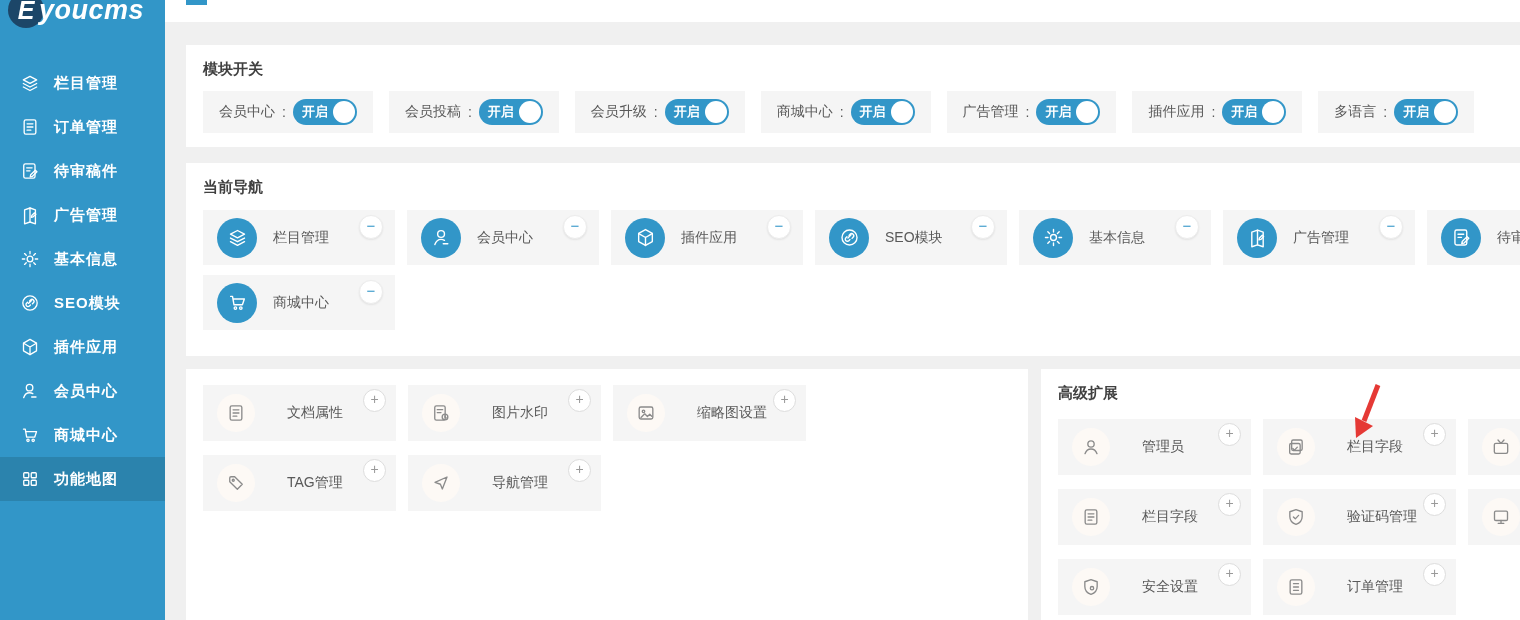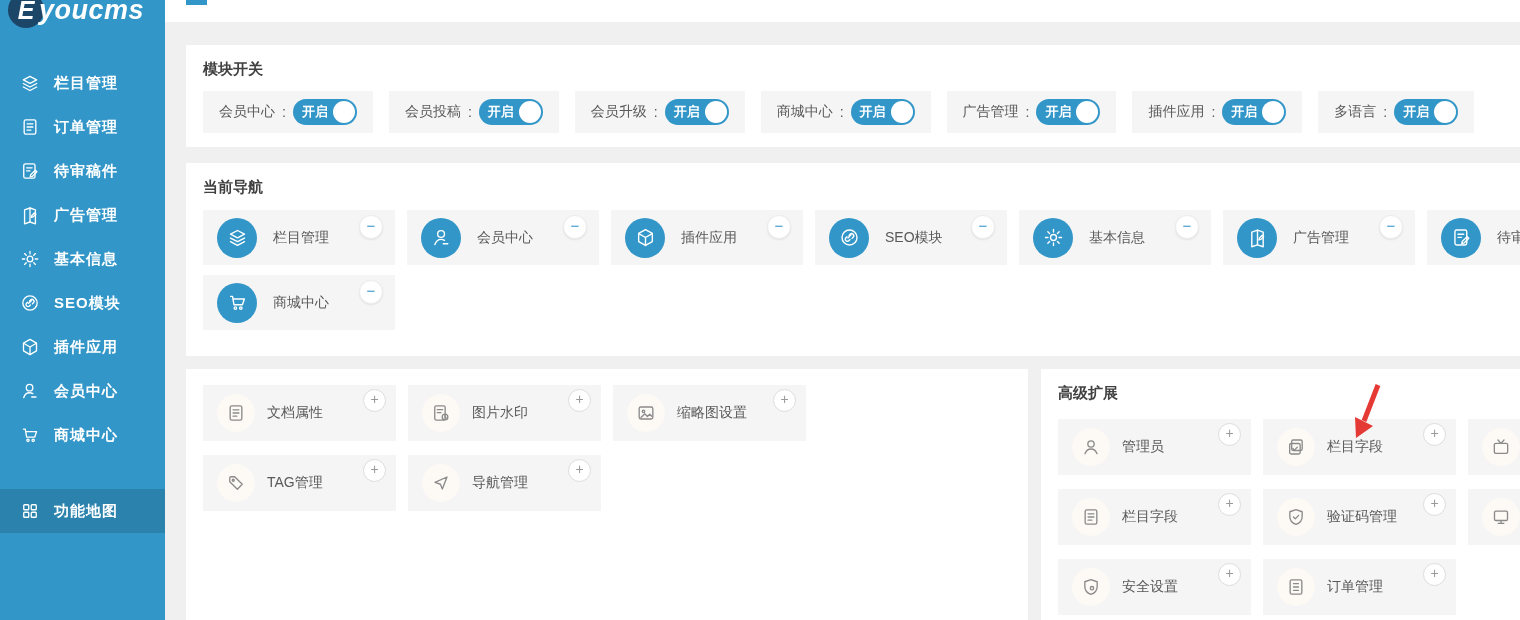--- a/index.html
+++ b/index.html
@@ -9,21 +9,21 @@
 
   
   .sidebar{position:absolute;left:0;top:0;width:165px;height:620px;background:var(--accent,#3296c8);z-index:5;}
   .logo{height:34px;margin:-7px 0 0 8px;display:flex;align-items:center;color:#fff;
         font-style:italic;font-weight:bold;cursor:pointer;}
   .logo-e{width:36px;height:36px;border-radius:50%;background:var(--logo-circle,#1c4668);
           display:flex;align-items:center;justify-content:center;font-size:25px;color:#fff;flex:0 0 auto;}
   .logo-text{font-size:27px;margin-left:-5px;letter-spacing:.5px;}
   .menu{margin-top:34px;}
   .side-item{height:44px;display:flex;align-items:center;padding-left:20px;color:#fff;cursor:pointer;}
-  .side-item.active{background:var(--accent-dark,#2b83ad);margin-top:32px;}
+  .side-item.active{background:var(--accent-dark,#2b83ad);}
   .sicon{width:20px;height:20px;margin-right:14px;display:inline-flex;color:#fff;}
   .sicon svg{width:20px;height:20px;}
   .slabel{font-size:15px;font-weight:600;letter-spacing:1px;}
 
   
   .topbar{position:absolute;left:165px;top:0;width:1355px;height:22px;background:#fff;}
   .tab-indicator{position:absolute;left:21px;top:0;width:21px;height:5px;background:var(--accent,#3296c8);}
 
   
   .card{position:absolute;background:#fff;overflow:hidden;}
@@ -58,21 +58,21 @@
              text-align:center;cursor:pointer;box-shadow:0 1px 2px rgba(0,0,0,.08);}
 
   
   .tile-grid{display:flex;flex-wrap:wrap;gap:14px 12px;margin:16px 0 0 17px;width:612px;}
   .tile{position:relative;width:193px;height:56px;background:var(--tile-bg,#f5f5f5);
         display:flex;align-items:center;cursor:pointer;}
   .tile-ic{width:38px;height:38px;border-radius:50%;background:var(--icon-bg,#fdf9f5);
            color:var(--icon-gray,#8b8b8b);display:flex;align-items:center;justify-content:center;
            margin-left:14px;flex:0 0 auto;}
   .tile-ic svg{width:20px;height:20px;}
-  .tile-label{font-size:14px;color:var(--label-text,#595959);margin-left:12px;white-space:nowrap;}
+  .tile-label{font-size:14px;color:var(--label-text,#595959);margin-left:32px;white-space:nowrap;}
   .plus-btn{position:absolute;top:4px;right:10px;width:21px;height:21px;border-radius:50%;background:#fff;
             border:1px solid #ddd;color:#999;font-size:14px;line-height:19px;text-align:center;cursor:pointer;}
 
   
   .annotation{position:absolute;left:1340px;top:378px;pointer-events:none;z-index:6;}
   .ann-stroke{stroke:var(--arrow-red,#e53935);}
   .ann-fill{fill:var(--arrow-red,#e53935);}
 </style>
 </head>
 <body>

